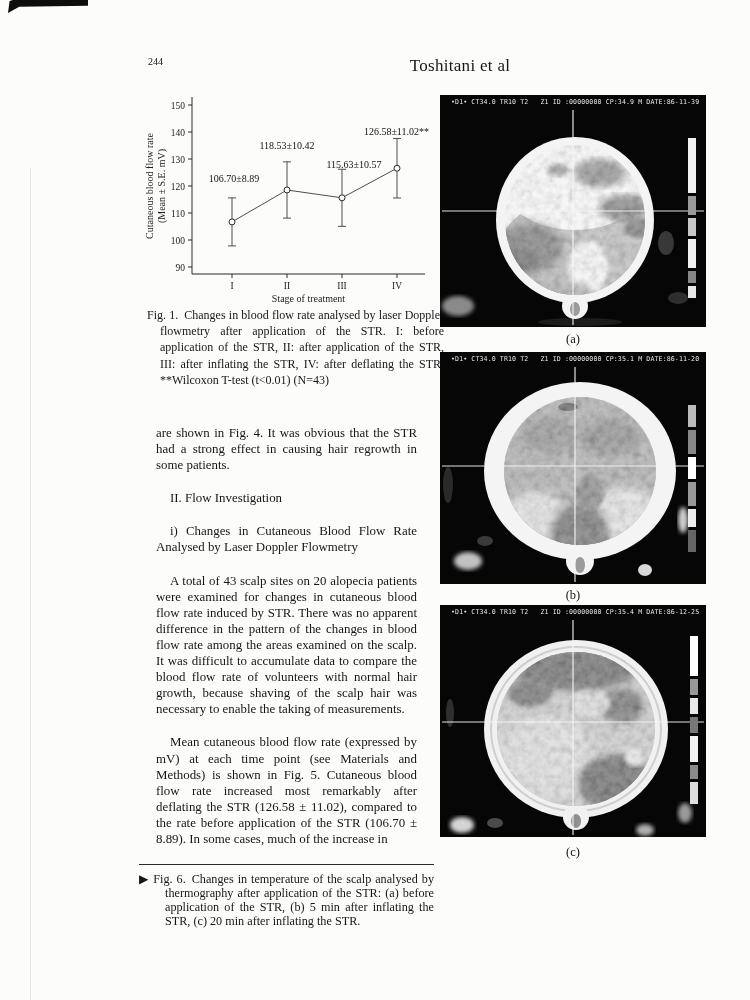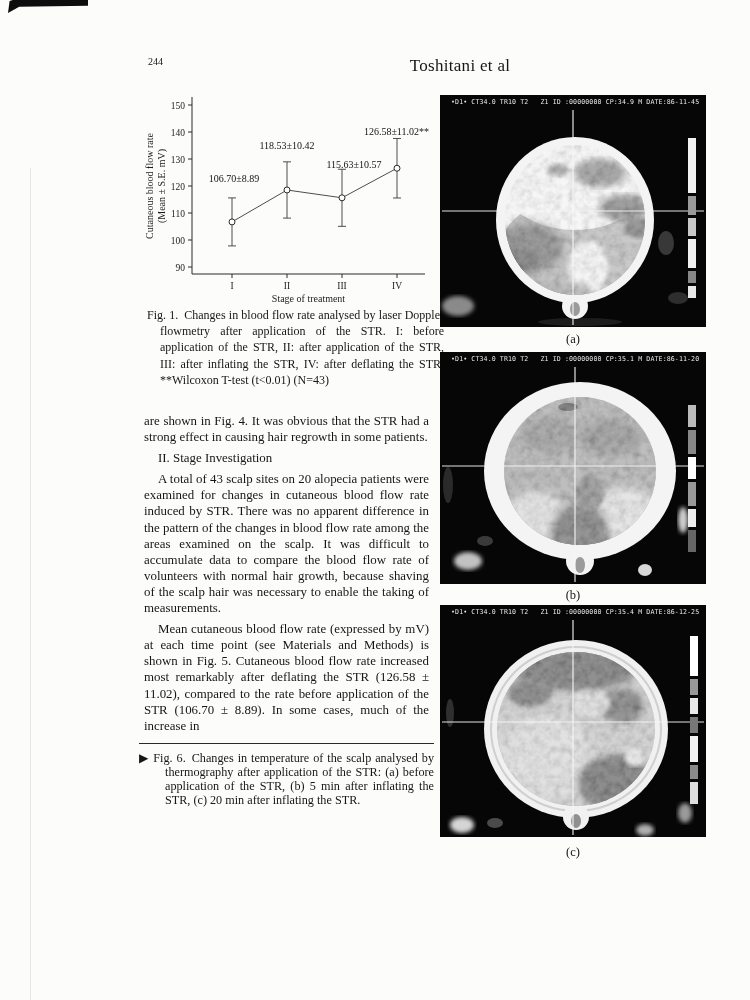--- a/index.html
+++ b/index.html
@@ -15,21 +15,21 @@
   .err{stroke:#3a3a3a;stroke-width:.9}
   .series{fill:none;stroke:#3a3a3a;stroke-width:.9}
   .pt{fill:#fff;stroke:#2b2b2b;stroke-width:1}
   .tick{font:9.5px "Liberation Serif",serif;fill:#1c1c1c}
   .ann{font:10px "Liberation Serif",serif;fill:#121212}
   .axlab{font:10px "Liberation Serif",serif;fill:#1c1c1c}
   .fig5cap{position:absolute;left:147px;top:307px;width:284px;font-size:12px;line-height:16.2px;
         text-align:justify;padding-left:13px;text-indent:-13px;}
   .cap-label{padding-right:6px;}
   .leftcol{position:absolute;left:139px;top:408px;width:295px;font-size:12.9px;line-height:16.1px;text-align:justify;}
-  .leftcol p{margin:5px;}
+  .leftcol p{margin:17px;}
   .leftcol p.ind{text-indent:14px;}
   .rule{border:none;border-top:1.4px solid #2a2a2a;margin:9px 0 7px 0;}
   .fig6cap{font-size:12.2px;line-height:14px;text-align:justify;padding-left:26px;text-indent:-26px;}
   .thermo{position:absolute;left:440px;width:266px;height:232px;background:#060606;}
   .thermo-header{position:absolute;top:3px;left:11px;right:2px;color:#e9e9e9;
         font-family:"DejaVu Sans Mono",monospace;font-size:6.6px;white-space:pre;letter-spacing:.1px;}
   .thermo svg{position:absolute;left:0;top:13px;}
   .fig-label{position:absolute;left:440px;width:266px;text-align:center;font-size:12.5px;}
 </style>
 </head>
@@ -95,21 +95,22 @@
         <text transform="translate(23,95) rotate(-90)" class="axlab" text-anchor="middle">(Mean ± S.E. mV)</text>
       </svg>
   </div>
 
   <div class="fig5cap">
     <span class="cap-label">Fig. 1.</span><span>Changes in blood flow rate analysed by laser Doppler flowmetry after application of the STR. I: before application of the STR, II: after application of the STR, III: after inflating the STR, IV: after deflating the STR. **Wilcoxon T-test (t&lt;0.01) (N=43)</span>
   </div>
 
   <div class="leftcol">
     <p>are shown in Fig. 4. It was obvious that the STR had a strong effect in causing hair regrowth in some patients.</p>
-    <p class="ind">II.  Stage Investigation</p>
+    <p class="ind">II.  Flow Investigation</p>
+    <p class="ind">i)  Changes in Cutaneous Blood Flow Rate Analysed by Laser Doppler Flowmetry</p>
     <p class="ind">A total of 43 scalp sites on 20 alopecia patients were examined for changes in cutaneous blood flow rate induced by STR. There was no apparent difference in the pattern of the changes in blood flow rate among the areas examined on the scalp. It was difficult to accumulate data to compare the blood flow rate of volunteers with normal hair growth, because shaving of the scalp hair was necessary to enable the taking of measurements.</p>
     <p class="ind">Mean cutaneous blood flow rate (expressed by mV) at each time point (see Materials and Methods) is shown in Fig. 5. Cutaneous blood flow rate increased most remarkably after deflating the STR (126.58 ± 11.02), compared to the rate before application of the STR (106.70 ± 8.89). In some cases, much of the increase in</p>
     <hr class="rule">
     <div class="fig6cap">
       <span>▶</span>
       <span class="cap-label">Fig. 6.</span><span>Changes in temperature of the scalp analysed by thermography after application of the STR: (a) before application of the STR, (b) 5 min after inflating the STR, (c) 20 min after inflating the STR.</span>
     </div>
   </div>
 
   <svg width="0" height="0" style="position:absolute">
@@ -130,21 +131,21 @@
       <clipPath id="clipB">
           <ellipse cx="140" cy="106" rx="76" ry="74"></ellipse>
         </clipPath>
       <clipPath id="clipC">
           <ellipse cx="136" cy="111" rx="79" ry="77"></ellipse>
         </clipPath>
     </defs>
   </svg>
 
   <div class="thermo" style="top:95px">
-    <div class="thermo-header">•D1• CT34.0 TR10 T2   Z1 ID :00000000 CP:34.9 M DATE:86-11-45</div>
+    <div class="thermo-header">•D1• CT34.0 TR10 T2   Z1 ID :00000000 CP:34.9 M DATE:86-11-39</div>
     <svg width="266" height="219" viewBox="0 0 266 219">
       <rect width="266" height="219" fill="#060606"></rect>
       <ellipse cx="18" cy="198" rx="16" ry="10" fill="#8a8a8a" filter="url(#soft2)"></ellipse>
       <ellipse cx="238" cy="190" rx="10" ry="6" fill="#2e2e2e"></ellipse>
       <ellipse cx="226" cy="135" rx="8" ry="12" fill="#383838"></ellipse>
       <ellipse cx="140" cy="214" rx="42" ry="4" fill="#1d1d1d"></ellipse>
       <ellipse cx="135" cy="112" rx="79" ry="83" fill="#f4f4f4"></ellipse>
       <ellipse cx="135" cy="198" rx="13" ry="13" fill="#f4f4f4"></ellipse>
       <ellipse cx="135" cy="201" rx="5" ry="7" fill="#9b9b9b"></ellipse>
       <g clip-path="url(#clipA)">

